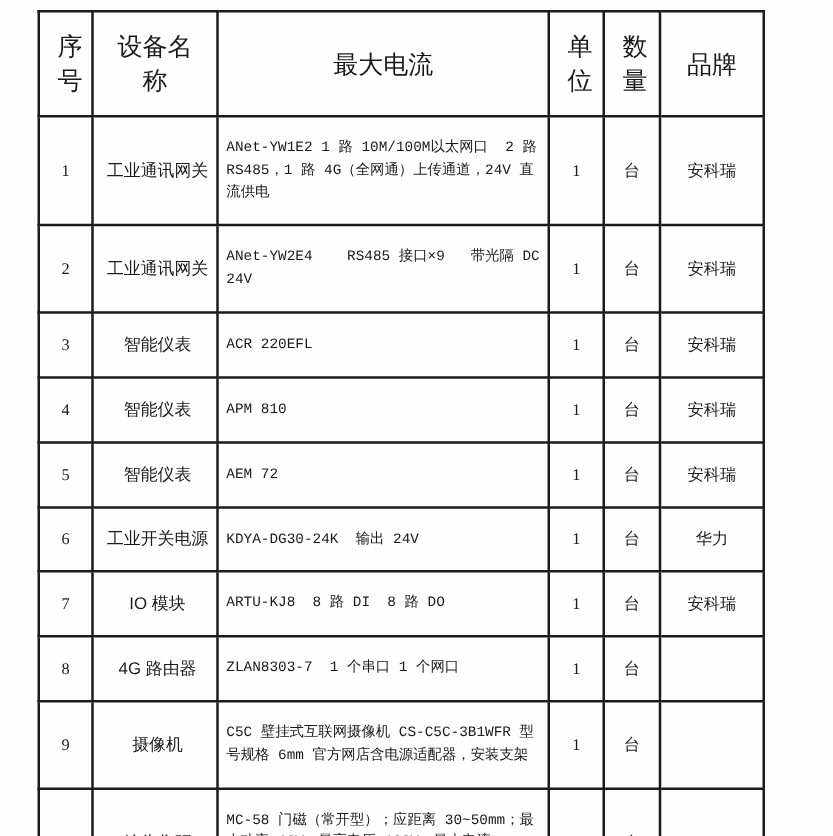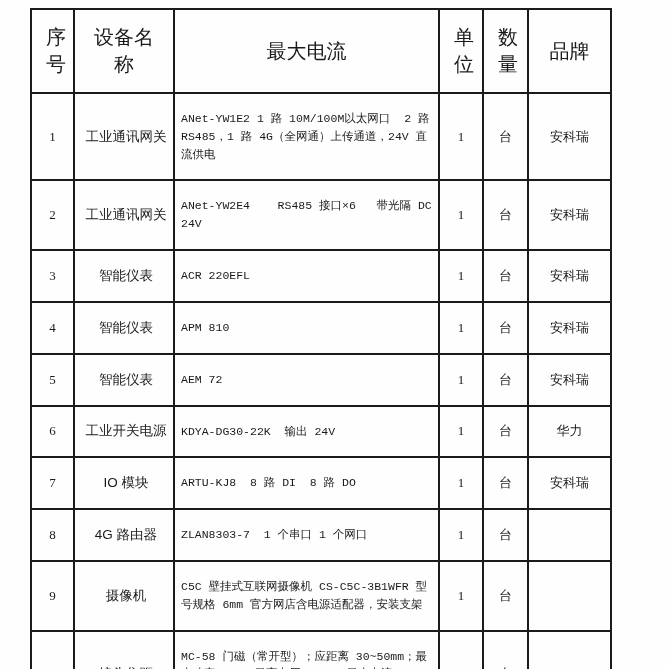--- a/index.html
+++ b/index.html
@@ -103,21 +103,21 @@
       <td class="c-name">工业通讯网关</td>
       <td class="c-spec">ANet-YW1E2 1 路 10M/100M以太网口  2 路 RS485，1 路 4G（全网通）上传通道，24V 直流供电</td>
       <td class="c-no">1</td>
       <td class="c-unit">台</td>
       <td class="c-brand">安科瑞</td>
     </tr>
 
     <tr class="h39">
       <td class="c-no">2</td>
       <td class="c-name">工业通讯网关</td>
-      <td class="c-spec">ANet-YW2E4    RS485 接口×6   带光隔 DC 24V</td>
+      <td class="c-spec">ANet-YW2E4    RS485 接口×9   带光隔 DC 24V</td>
       <td class="c-no">1</td>
       <td class="c-unit">台</td>
       <td class="c-brand">安科瑞</td>
     </tr>
 
     <tr class="h43">
       <td class="c-no">3</td>
       <td class="c-name">智能仪表</td>
       <td class="c-spec">ACR 220EFL</td>
       <td class="c-no">1</td>
@@ -139,21 +139,21 @@
       <td class="c-name">智能仪表</td>
       <td class="c-spec">AEM 72</td>
       <td class="c-no">1</td>
       <td class="c-unit">台</td>
       <td class="c-brand">安科瑞</td>
     </tr>
 
     <tr class="h40">
       <td class="c-no">6</td>
       <td class="c-name">工业开关电源</td>
-      <td class="c-spec">KDYA-DG30-22K  输出 24V</td>
+      <td class="c-spec">KDYA-DG30-24K  输出 24V</td>
       <td class="c-no">1</td>
       <td class="c-unit">台</td>
       <td class="c-brand">华力</td>
     </tr>
 
     <tr class="h43">
       <td class="c-no">7</td>
       <td class="c-name">IO 模块</td>
       <td class="c-spec">ARTU-KJ8  8 路 DI  8 路 DO</td>
       <td class="c-no">1</td>

